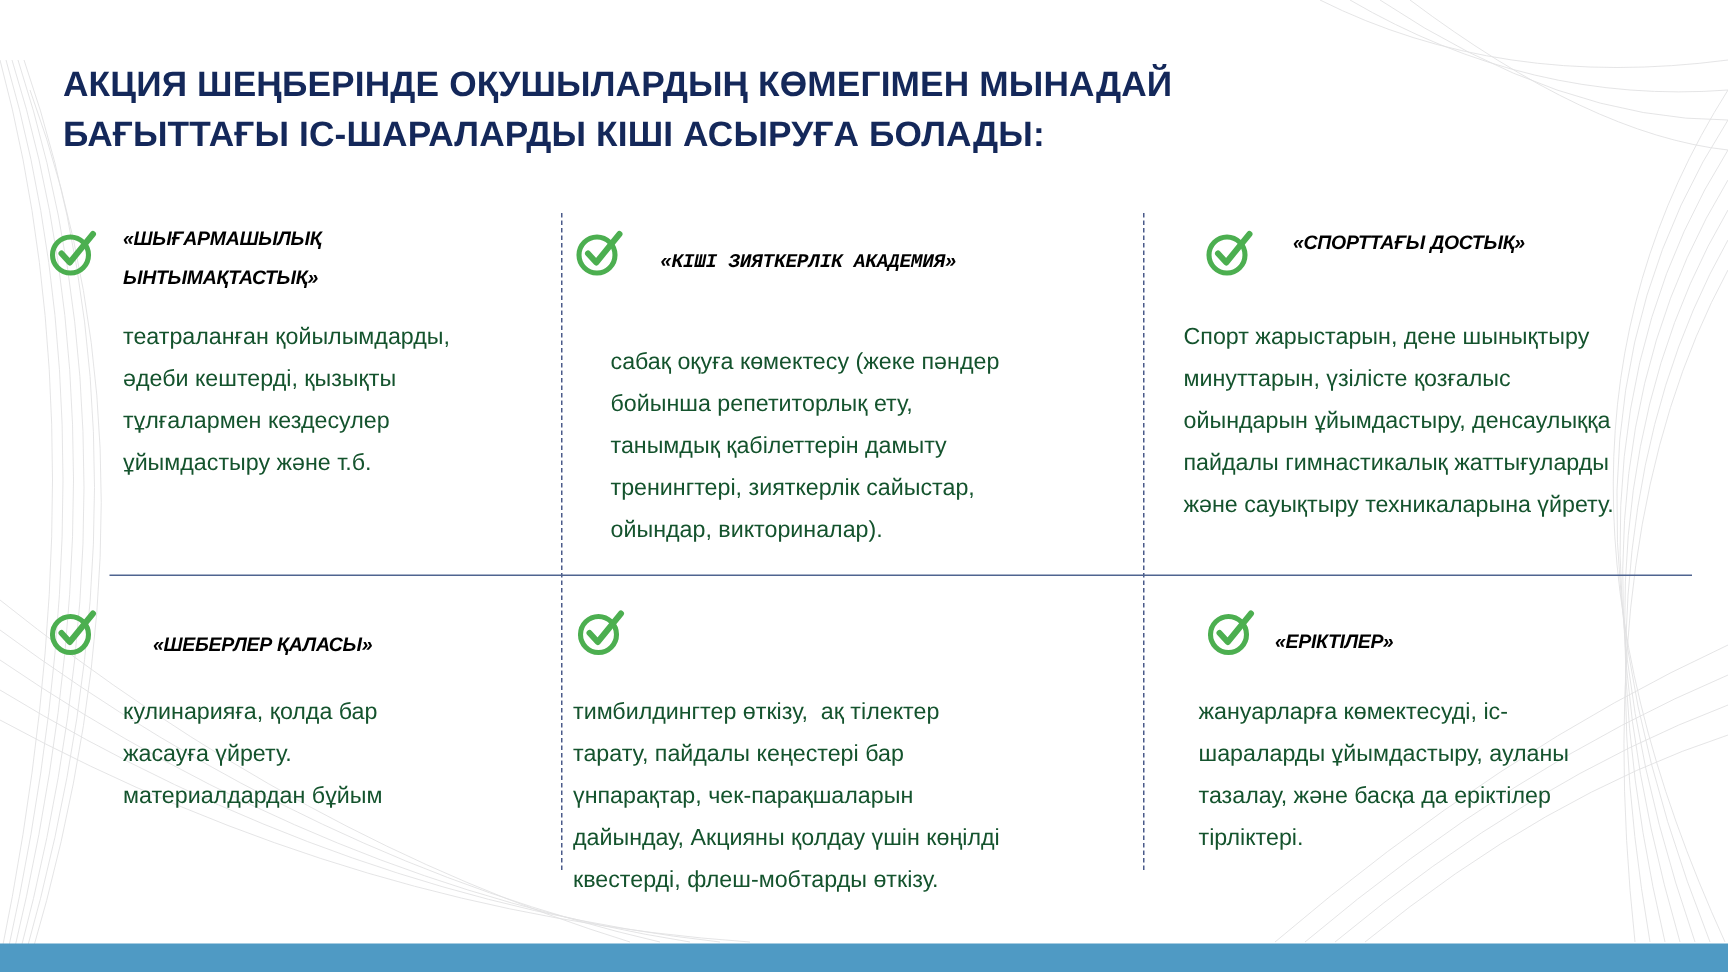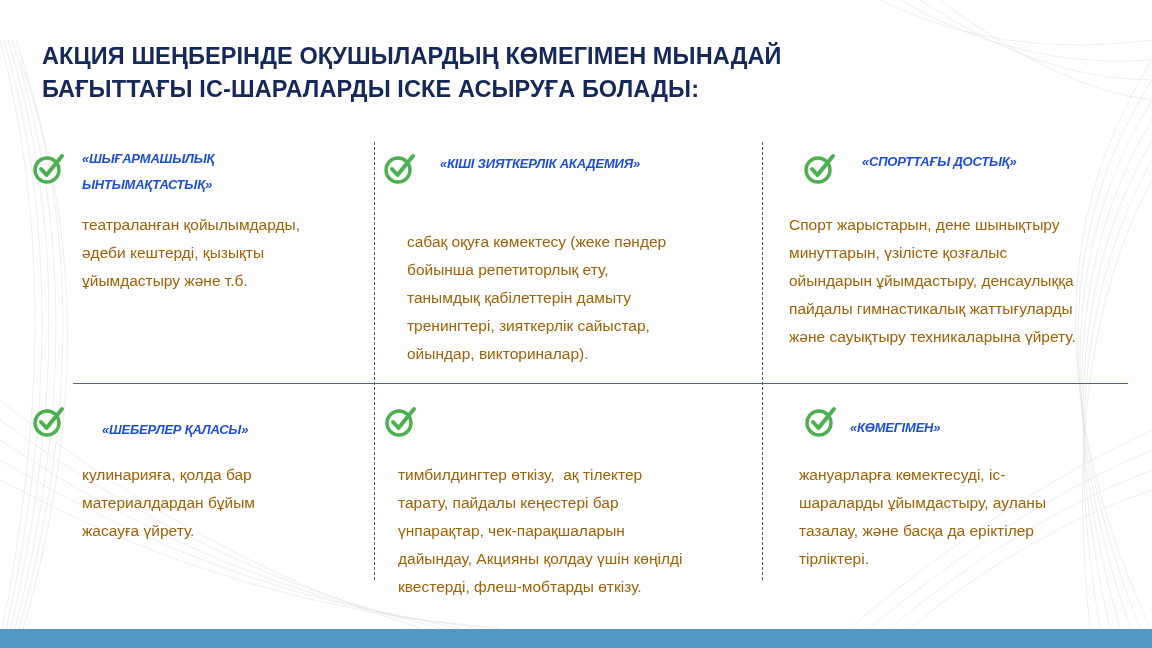--- a/index.html
+++ b/index.html
@@ -22,25 +22,25 @@
     }
     .hline {
       position: absolute; left: 73px; top: 383px; width: 1055px; height: 0;
       border-top: 1.3px solid #4f6490;
     }
     .check {
       position: absolute; width: 34px; height: 34px;
     }
     .heading {
       position: absolute; font-style: italic; font-weight: 700;
-      color: #1d4ed8; font-size: 13px; line-height: 26px;
+      color: #000000; font-size: 13px; line-height: 26px;
       letter-spacing: -0.2px;
     }
     .body-text {
-      position: absolute; color: #a16207; font-size: 15.5px; line-height: 28px;
+      position: absolute; color: #14532d; font-size: 15.5px; line-height: 28px;
       white-space: nowrap;
     }
     .body-text div { white-space: pre; }
     .footer-bar {
       position: absolute; left: 0; top: 629px; width: 1152px; height: 19px;
       background: #4f9ac4;
     }
   </style>
 </head>
 <body>
@@ -73,46 +73,47 @@
     <path d="M870 628 Q 1010 510 1152 450"></path>
     <path d="M890 628 Q 1020 520 1152 470"></path>
     <path d="M910 628 Q 1030 530 1152 490"></path>
   </g>
 </svg>
 
 <div class="slide">
 
   <div class="title">
     <div>АКЦИЯ ШЕҢБЕРІНДЕ ОҚУШЫЛАРДЫҢ КӨМЕГІМЕН МЫНАДАЙ</div>
-    <div>БАҒЫТТАҒЫ ІС-ШАРАЛАРДЫ ІСКЕ АСЫРУҒА БОЛАДЫ:</div>
+    <div>БАҒЫТТАҒЫ ІС-ШАРАЛАРДЫ КІШІ АСЫРУҒА БОЛАДЫ:</div>
   </div>
 
   <div class="vline" style="left:374px;"></div>
   <div class="vline" style="left:762px;"></div>
   <div class="hline"></div>
 
   <svg class="check" style="left:32px; top:152px;" viewBox="0 0 34 34">
     <circle cx="15" cy="18" r="12" fill="none" stroke="#4caf50" stroke-width="3.4"></circle>
     <path d="M9 17 L14.5 23 L30 4" fill="none" stroke="#4caf50" stroke-width="4" stroke-linecap="round" stroke-linejoin="round"></path>
   </svg>
   <div class="heading" style="left:82px; top:146px;">
     <div>«ШЫҒАРМАШЫЛЫҚ</div>
     <div>ЫНТЫМАҚТАСТЫҚ»</div>
   </div>
   <div class="body-text" style="left:82px; top:211px;">
     <div>театраланған қойылымдарды,</div>
     <div>әдеби кештерді, қызықты</div>
+    <div>тұлғалармен кездесулер</div>
     <div>ұйымдастыру және т.б.</div>
   </div>
 
   <svg class="check" style="left:383px; top:152px;" viewBox="0 0 34 34">
     <circle cx="15" cy="18" r="12" fill="none" stroke="#4caf50" stroke-width="3.4"></circle>
     <path d="M9 17 L14.5 23 L30 4" fill="none" stroke="#4caf50" stroke-width="4" stroke-linecap="round" stroke-linejoin="round"></path>
   </svg>
-  <div class="heading" style="left:440px; top:151px;">
+  <div class="heading" style="left:440px; top:162px;font-family:Liberation Mono, monospace;">
     <div>«КІШІ ЗИЯТКЕРЛІК АКАДЕМИЯ»</div>
   </div>
   <div class="body-text" style="left:407px; top:212px;margin-top:16px;">
     <div>сабақ оқуға көмектесу (жеке пәндер</div>
     <div>бойынша репетиторлық ету,</div>
     <div>танымдық қабілеттерін дамыту</div>
     <div>тренингтері, зияткерлік сайыстар,</div>
     <div>ойындар, викториналар).</div>
   </div>
 
@@ -133,42 +134,42 @@
 
   <svg class="check" style="left:32px; top:405px;" viewBox="0 0 34 34">
     <circle cx="15" cy="18" r="12" fill="none" stroke="#4caf50" stroke-width="3.4"></circle>
     <path d="M9 17 L14.5 23 L30 4" fill="none" stroke="#4caf50" stroke-width="4" stroke-linecap="round" stroke-linejoin="round"></path>
   </svg>
   <div class="heading" style="left:102px; top:417px;">
     <div>«ШЕБЕРЛЕР ҚАЛАСЫ»</div>
   </div>
   <div class="body-text" style="left:82px; top:461px;">
     <div>кулинарияға, қолда бар</div>
+    <div>жасауға үйрету.</div>
     <div>материалдардан бұйым</div>
-    <div>жасауға үйрету.</div>
   </div>
 
   <svg class="check" style="left:384px; top:405px;" viewBox="0 0 34 34">
     <circle cx="15" cy="18" r="12" fill="none" stroke="#4caf50" stroke-width="3.4"></circle>
     <path d="M9 17 L14.5 23 L30 4" fill="none" stroke="#4caf50" stroke-width="4" stroke-linecap="round" stroke-linejoin="round"></path>
   </svg>
-  <div class="body-text" style="left:398px; top:461px;">
+  <div class="body-text" style="left:382px; top:461px;">
     <div>тимбилдингтер өткізу,  ақ тілектер</div>
     <div>тарату, пайдалы кеңестері бар</div>
     <div>үнпарақтар, чек-парақшаларын</div>
     <div>дайындау, Акцияны қолдау үшін көңілді</div>
     <div>квестерді, флеш-мобтарды өткізу.</div>
   </div>
 
   <svg class="check" style="left:804px; top:405px;" viewBox="0 0 34 34">
     <circle cx="15" cy="18" r="12" fill="none" stroke="#4caf50" stroke-width="3.4"></circle>
     <path d="M9 17 L14.5 23 L30 4" fill="none" stroke="#4caf50" stroke-width="4" stroke-linecap="round" stroke-linejoin="round"></path>
   </svg>
   <div class="heading" style="left:850px; top:415px;">
-    <div>«КӨМЕГІМЕН»</div>
+    <div>«ЕРІКТІЛЕР»</div>
   </div>
   <div class="body-text" style="left:799px; top:461px;">
     <div>жануарларға көмектесуді, іс-</div>
     <div>шараларды ұйымдастыру, ауланы</div>
     <div>тазалау, және басқа да еріктілер</div>
     <div>тірліктері.</div>
   </div>
 
   <div class="footer-bar"></div>
 </div>

